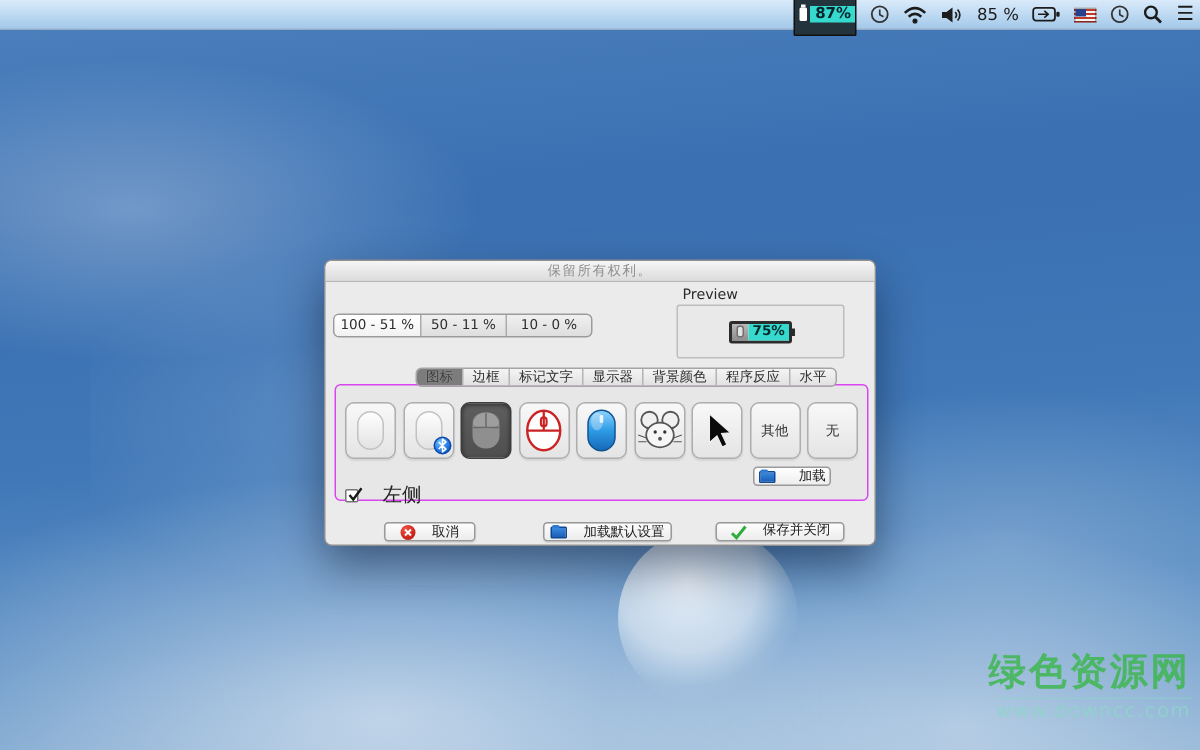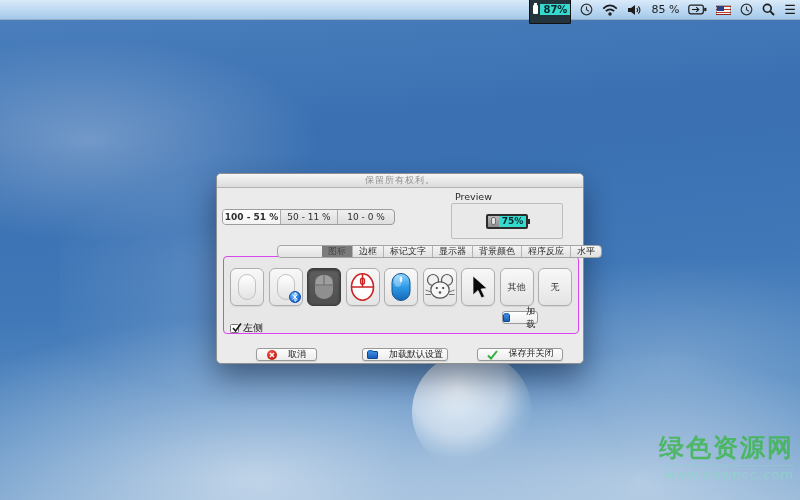--- a/index.html
+++ b/index.html
@@ -51,63 +51,63 @@
               background:linear-gradient(180deg,#f6f6f6,#dcdcdc);
               display:flex; align-items:center; justify-content:center; }
   .title { font-size:9px; color:#8f8f8f; letter-spacing:1px; }
 
   .seg-ctl { position:absolute; left:5px; top:35px; height:16px; display:flex;
              border:1px solid #9c9c9c; border-radius:4px; overflow:hidden;
              background:linear-gradient(180deg,#f0f0f0,#dedede); }
   .seg { width:57px; display:flex; align-items:center; justify-content:center;
          font-size:9px; color:#2e2e2e; border-left:1px solid #ababab; }
   .seg:first-child { border-left:none; }
-  .seg.sel { background:linear-gradient(180deg,#ffffff,#f2f2f2);font-weight:bold; }
+  .seg.sel { background:linear-gradient(180deg,#ffffff,#f2f2f2); }
 
   .preview-label { position:absolute; left:238px; top:17px; font-size:9.5px; color:#2a2a2a; }
   .preview-box { position:absolute; left:234px; top:29px; width:112px; height:36px;
                  border:1px solid #bdbdbd; border-radius:2px; background:#e9e9e9;
                  display:flex; align-items:center; justify-content:center; }
   .pv-batt { display:flex; align-items:stretch; height:15px; border:2px solid #2c2c2c; border-radius:2px;
              position:relative; background:#fff; }
   .pv-batt::after { content:""; position:absolute; right:-4px; top:3px; width:2px; height:5px; background:#2c2c2c; }
   .pv-cell { width:11px; background:linear-gradient(180deg,#b9b9b9,#8d8d8d);
              display:flex; align-items:center; justify-content:center; }
   .pv-mouse { width:5px; height:8px; border-radius:2px; background:#e3e3e3; border:0.5px solid #6f6f6f; }
   .pv-pct { background:#36d9ce; color:#032a2a; font-size:9px; font-weight:bold;
             display:flex; align-items:center; padding:0 3px; }
 
   .tabstrip { position:absolute; left:60px; top:71px; height:13px; display:flex; z-index:2;
               border:1px solid #a5a5a5; border-radius:4px; overflow:hidden;
               background:linear-gradient(180deg,#f4f4f4,#e1e1e1); }
   .tab { padding:0 6px; display:flex; align-items:center; font-size:9px; color:#2e2e2e;
          border-left:1px solid #b3b3b3; white-space:nowrap; }
   .tab:first-child { border-left:none; }
-  .tab.sel { background:#7c7c7c; color:#3b3b3b; text-shadow:0 0 1px rgba(255,255,255,.25);margin-left:44px; }
+  .tab.sel { background:#7c7c7c; color:#3b3b3b; text-shadow:0 0 1px rgba(255,255,255,.25); }
 
   .well { position:absolute; left:6px; top:82px; width:356px; height:78px;
           border:1px solid #d946ef; border-radius:4px; background:#e7e7e7; }
   .icon-row { position:absolute; left:6px; right:6px; top:11px; display:flex; justify-content:space-between; }
   .icon-btn { width:34px; height:38px; border:1px solid #aeaeae; border-radius:6px;
               background:linear-gradient(180deg,#f8f8f8,#e4e4e4);
               display:flex; align-items:center; justify-content:center; position:relative;
               box-shadow:0 1px 1px rgba(0,0,0,.08); font-size:9px; color:#2e2e2e; }
   .icon-btn.sel { background:linear-gradient(180deg,#5e5e5e,#4f4f4f); border-color:#3d3d3d;
                   box-shadow:inset 0 1px 3px rgba(0,0,0,.5); }
   .bt-badge { position:absolute; right:1px; bottom:2px; width:12px; height:12px; border-radius:50%;
               background:radial-gradient(circle at 35% 30%,#6fc2ff,#1463d6 75%);
               display:flex; align-items:center; justify-content:center; border:0.5px solid #0c4aa8; }
-  .mini-btn { position:absolute; left:278px; top:54px; width:36px; height:13px;
+  .mini-btn { position:absolute; left:278px; top:54px; width:52px; height:13px;
               border:1px solid #9a9a9a; border-radius:3px; background:linear-gradient(180deg,#ffffff,#ededed);
               display:flex; align-items:center; justify-content:center; gap:16px;
               font-size:9px; color:#222; }
   .chk-row { position:absolute; left:6px; top:64px; display:flex; align-items:center; gap:4px; }
   .chk-box { width:9px; height:9px; background:#fff; border:1px solid #767676; border-radius:1.5px; position:relative; }
   .chk-box svg { position:absolute; left:0px; top:-3px; }
-  .chk-label { font-size:10px; color:#222; }
+  .chk-label { font-size:13px; color:#222;margin-left:12px; }
 
   .footer-btn { position:absolute; top:174px; height:13px; border:1px solid #999; border-radius:3px;
                 background:linear-gradient(180deg,#fdfdfd,#ececec);
                 display:flex; align-items:center; justify-content:center; gap:11px;
                 font-size:9px; color:#222; box-shadow:0 1px 1px rgba(0,0,0,.1);font-family:Liberation Serif, serif; }
   .btn-cancel { left:39px; width:61px; }
   .btn-defaults { left:145px; width:86px; }
   .btn-save { left:260px; width:86px;align-items:flex-end; }
   .circle-x { width:10px; height:10px; border-radius:50%;
               background:radial-gradient(circle at 35% 30%,#f25448,#c21d12 75%);

